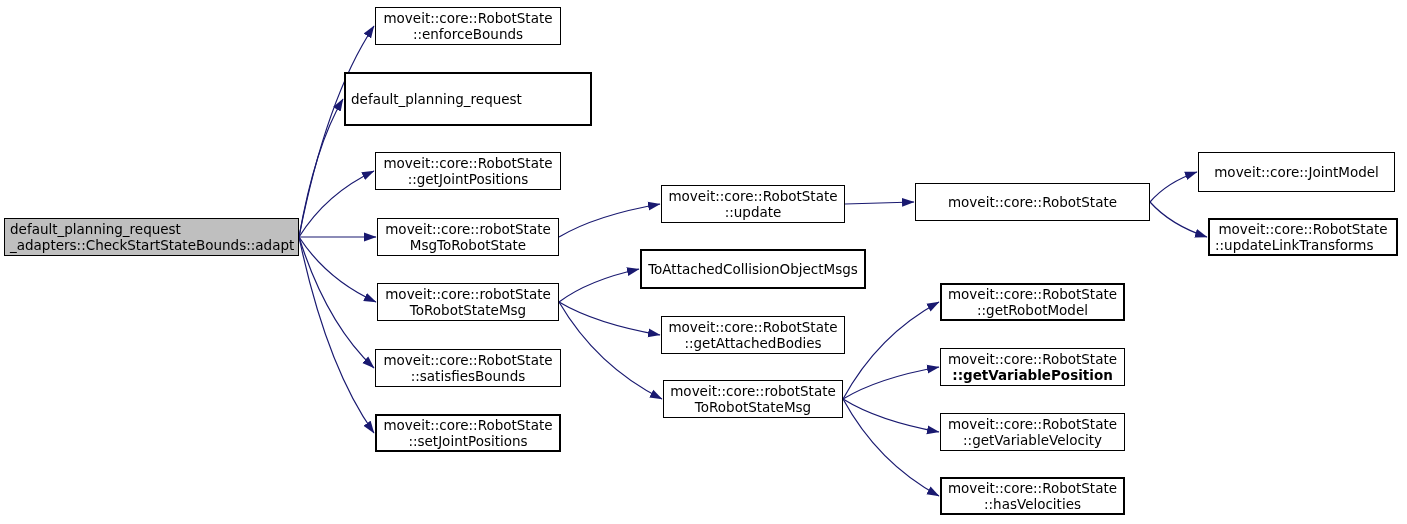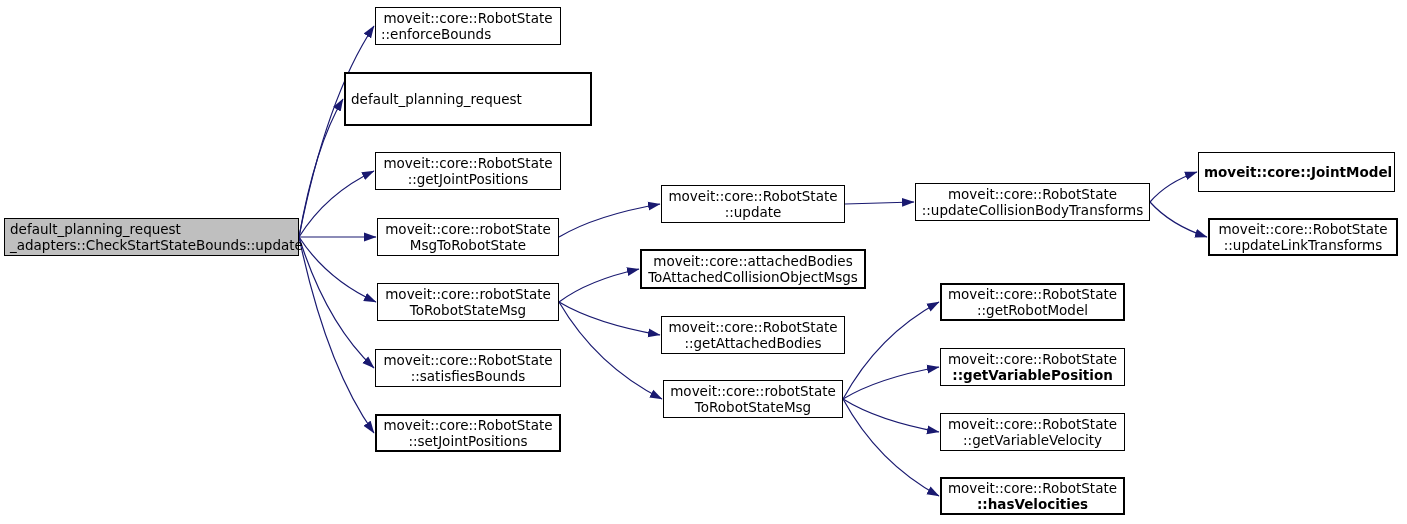--- a/index.html
+++ b/index.html
@@ -68,25 +68,25 @@
       <path d="M559,302 C584.6,282.86 616.6,273.95 639,269" fill="none" stroke="#191970" stroke-width="1.2" marker-end="url(#arrow)"></path>
       <path d="M559,302 C591.32,321.14 631.72,330.05 660,335" fill="none" stroke="#191970" stroke-width="1.2" marker-end="url(#arrow)"></path>
       <path d="M559,302 C591.96,358.26 633.16,384.45 662,399" fill="none" stroke="#191970" stroke-width="1.2" marker-end="url(#arrow)"></path>
       <path d="M843,399 C873.72,342.74 912.12,316.55 939,302" fill="none" stroke="#191970" stroke-width="1.2" marker-end="url(#arrow)"></path>
       <path d="M843,399 C873.72,380.44 912.12,371.8 939,367" fill="none" stroke="#191970" stroke-width="1.2" marker-end="url(#arrow)"></path>
       <path d="M843,399 C873.72,418.14 912.12,427.05 939,432" fill="none" stroke="#191970" stroke-width="1.2" marker-end="url(#arrow)"></path>
       <path d="M843,399 C873.72,455.26 912.12,481.45 939,496" fill="none" stroke="#191970" stroke-width="1.2" marker-end="url(#arrow)"></path>
     </svg>
 <div class="node root" style="left: 4px; top: 218px; width: 295px; height: 38px; border-color: rgb(0, 0, 0); background: rgb(191, 191, 191); color: rgb(0, 0, 0);">
       <div class="line" style="text-align: left;">default_planning_request</div>
-      <div class="line" style="text-align: left;">_adapters::CheckStartStateBounds::update</div>
+      <div class="line" style="text-align: left;">_adapters::CheckStartStateBounds::adapt</div>
     </div>
     <div class="node" style="left: 375px; top: 7px; width: 186px; height: 38px; border-color: rgb(0, 0, 0); background: rgb(255, 255, 255); color: rgb(0, 0, 0);">
       <div class="line" style="text-align: center;">moveit::core::RobotState</div>
-      <div class="line" style="">::enforceBounds</div>
+      <div class="line" style="text-align: center;">::enforceBounds</div>
     </div>
     <div class="node bold" style="left: 344px; top: 72px; width: 248px; height: 54px; border-color: rgb(0, 0, 0); background: rgb(255, 255, 255); color: rgb(0, 0, 0);">
       <div class="line" style="text-align: left;">default_planning_request</div>
     </div>
     <div class="node" style="left: 375px; top: 152px; width: 186px; height: 38px; border-color: rgb(0, 0, 0); background: rgb(255, 255, 255); color: rgb(0, 0, 0);">
       <div class="line" style="text-align: center;">moveit::core::RobotState</div>
       <div class="line" style="text-align: center;">::getJointPositions</div>
     </div>
     <div class="node" style="left: 377px; top: 218px; width: 182px; height: 38px; border-color: rgb(0, 0, 0); background: rgb(255, 255, 255); color: rgb(0, 0, 0);">
       <div class="line" style="text-align: center;">moveit::core::robotState</div>
@@ -102,51 +102,49 @@
     </div>
     <div class="node bold" style="left: 375px; top: 414px; width: 186px; height: 38px; border-color: rgb(0, 0, 0); background: rgb(255, 255, 255); color: rgb(0, 0, 0);">
       <div class="line" style="text-align: center;">moveit::core::RobotState</div>
       <div class="line" style="text-align: center;">::setJointPositions</div>
     </div>
     <div class="node" style="left: 661px; top: 185px; width: 184px; height: 38px; border-color: rgb(0, 0, 0); background: rgb(255, 255, 255); color: rgb(0, 0, 0);">
       <div class="line" style="text-align: center;">moveit::core::RobotState</div>
       <div class="line" style="text-align: center;">::update</div>
     </div>
     <div class="node bold" style="left: 640px; top: 249px; width: 226px; height: 40px; border-color: rgb(0, 0, 0); background: rgb(255, 255, 255); color: rgb(0, 0, 0);">
-      <div class="line" style="text-align: center;">moveit::core::attachedBodies</div>
       <div class="line" style="text-align: center;">ToAttachedCollisionObjectMsgs</div>
     </div>
     <div class="node" style="left: 661px; top: 316px; width: 184px; height: 38px; border-color: rgb(0, 0, 0); background: rgb(255, 255, 255); color: rgb(0, 0, 0);">
       <div class="line" style="text-align: center;">moveit::core::RobotState</div>
       <div class="line" style="text-align: center;">::getAttachedBodies</div>
     </div>
     <div class="node" style="left: 663px; top: 380px; width: 180px; height: 38px; border-color: rgb(0, 0, 0); background: rgb(255, 255, 255); color: rgb(0, 0, 0);">
       <div class="line" style="text-align: center;">moveit::core::robotState</div>
       <div class="line" style="text-align: center;">ToRobotStateMsg</div>
     </div>
     <div class="node" style="left: 915px; top: 183px; width: 235px; height: 38px; border-color: rgb(0, 0, 0); background: rgb(255, 255, 255); color: rgb(0, 0, 0);">
       <div class="line" style="text-align: center;">moveit::core::RobotState</div>
-      <div class="line" style="text-align: center;">::updateCollisionBodyTransforms</div>
     </div>
     <div class="node bold" style="left: 940px; top: 283px; width: 185px; height: 38px; border-color: rgb(0, 0, 0); background: rgb(255, 255, 255); color: rgb(0, 0, 0);">
       <div class="line" style="text-align: center;">moveit::core::RobotState</div>
       <div class="line" style="text-align: center;">::getRobotModel</div>
     </div>
     <div class="node" style="left: 940px; top: 348px; width: 185px; height: 38px; border-color: rgb(0, 0, 0); background: rgb(255, 255, 255); color: rgb(0, 0, 0);">
       <div class="line" style="text-align: center;">moveit::core::RobotState</div>
       <div class="line" style="text-align: center; font-weight: bold;">::getVariablePosition</div>
     </div>
     <div class="node" style="left: 940px; top: 413px; width: 185px; height: 38px; border-color: rgb(0, 0, 0); background: rgb(255, 255, 255); color: rgb(0, 0, 0);">
       <div class="line" style="text-align: center;">moveit::core::RobotState</div>
       <div class="line" style="text-align: center;">::getVariableVelocity</div>
     </div>
     <div class="node bold" style="left: 940px; top: 477px; width: 185px; height: 38px; border-color: rgb(0, 0, 0); background: rgb(255, 255, 255); color: rgb(0, 0, 0);">
       <div class="line" style="text-align: center;">moveit::core::RobotState</div>
-      <div class="line" style="text-align: center; font-weight: bold;">::hasVelocities</div>
+      <div class="line" style="text-align: center;">::hasVelocities</div>
     </div>
     <div class="node" style="left: 1198px; top: 152px; width: 197px; height: 40px; border-color: rgb(0, 0, 0); background: rgb(255, 255, 255); color: rgb(0, 0, 0);">
-      <div class="line" style="text-align: center; font-weight: bold;">moveit::core::JointModel</div>
+      <div class="line" style="text-align: center;">moveit::core::JointModel</div>
     </div>
     <div class="node bold" style="left: 1208px; top: 218px; width: 190px; height: 38px; border-color: rgb(0, 0, 0); background: rgb(255, 255, 255); color: rgb(0, 0, 0);">
       <div class="line" style="text-align: center;">moveit::core::RobotState</div>
-      <div class="line" style="text-align: center;">::updateLinkTransforms</div>
+      <div class="line" style="">::updateLinkTransforms</div>
     </div>
   </div>
 
 </body></html>

